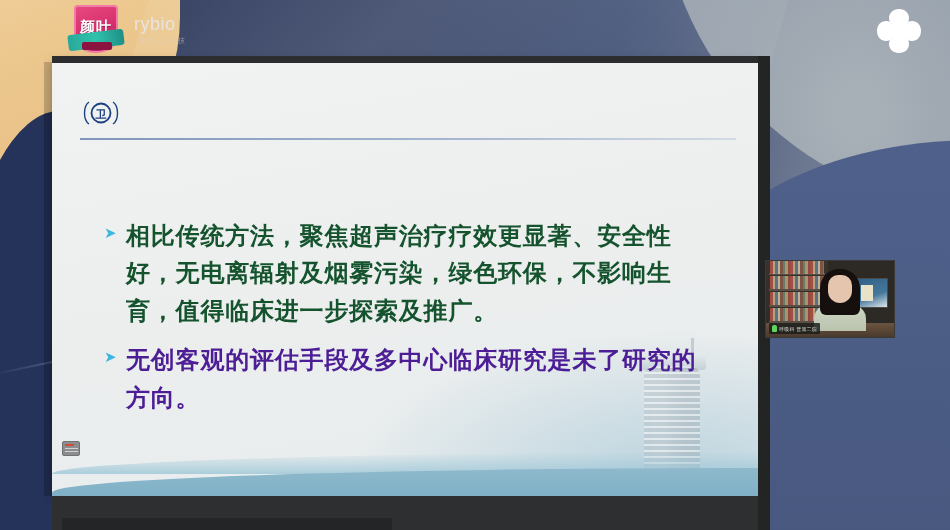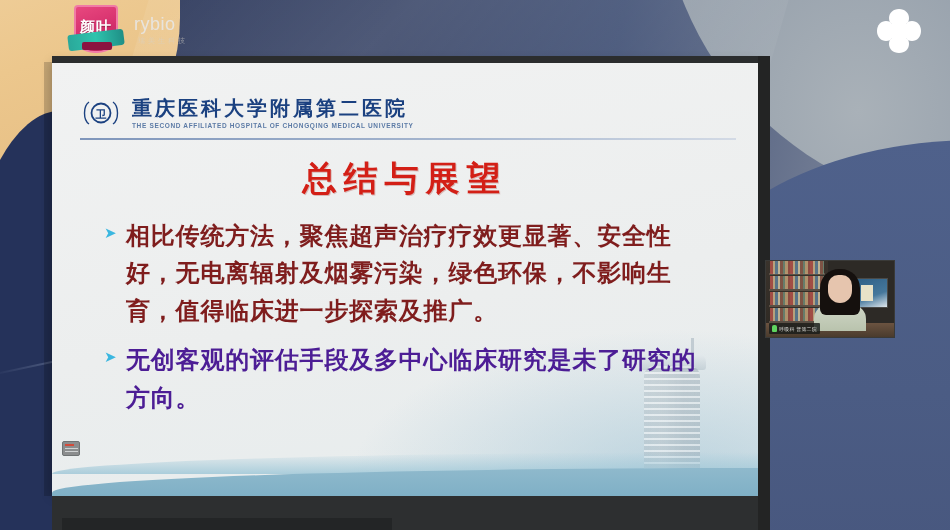--- a/index.html
+++ b/index.html
@@ -196,21 +196,21 @@
   .bullets { position:absolute; left:52px; right:38px; top:155px; }
   .bullet { display:flex; align-items:flex-start; margin-bottom:12px; }
   .arrow {
     flex:0 0 auto; width:20px; margin-top:8px; margin-right:2px;
     color:#3bb7e0; font-size:15px; line-height:1;
   }
   .btxt {
     font-size:24px; line-height:1.56; letter-spacing:.8px;
     font-weight:bold;
   }
-  .btxt.dark { color:#7f1d1d; }
+  .btxt.dark { color:#14532d; }
   .btxt.red  { color:#4c1d95; }
 
   
   .slide-corner-icon {
     position:absolute; left:10px; bottom:40px;
     width:18px; height:15px;
     background:#8b8d8e; border-radius:2px;
     border:1px solid #6f7374;
   }
   .slide-corner-icon:before {
@@ -374,28 +374,23 @@
     <div class="hosp-emblem">
       <svg width="42" height="34" viewBox="0 0 42 34">
         <g fill="none" stroke="#1b4180" stroke-width="1.4">
           <path d="M9 6 C3 10 3 24 9 28"></path>
           <path d="M33 6 C39 10 39 24 33 28"></path>
           <circle cx="21" cy="17" r="9.5" stroke-width="1.8"></circle>
         </g>
         <text x="21" y="22" font-size="11" font-weight="bold" fill="#1b4180" text-anchor="middle" font-family="DejaVu Serif, serif">卫</text>
       </svg>
     </div>
-    <div>
-      <div class="hosp-name">重庆医科大学附属第二医院</div>
-      <div class="hosp-en">THE SECOND AFFILIATED HOSPITAL OF CHONGQING MEDICAL UNIVERSITY</div>
-    </div>
   </div>
   <div class="hosp-rule"></div>
 
-  <div class="slide-title">总结与展望</div>
 
   <div class="bullets">
 
     <div class="bullet">
       <span class="arrow">➤</span>
       <span class="btxt dark">相比传统方法，聚焦超声治疗疗效更显著、安全性好，无电离辐射及烟雾污染，绿色环保，不影响生育，值得临床进一步探索及推广。</span>
     </div>
 
     <div class="bullet">
       <span class="arrow">➤</span>

